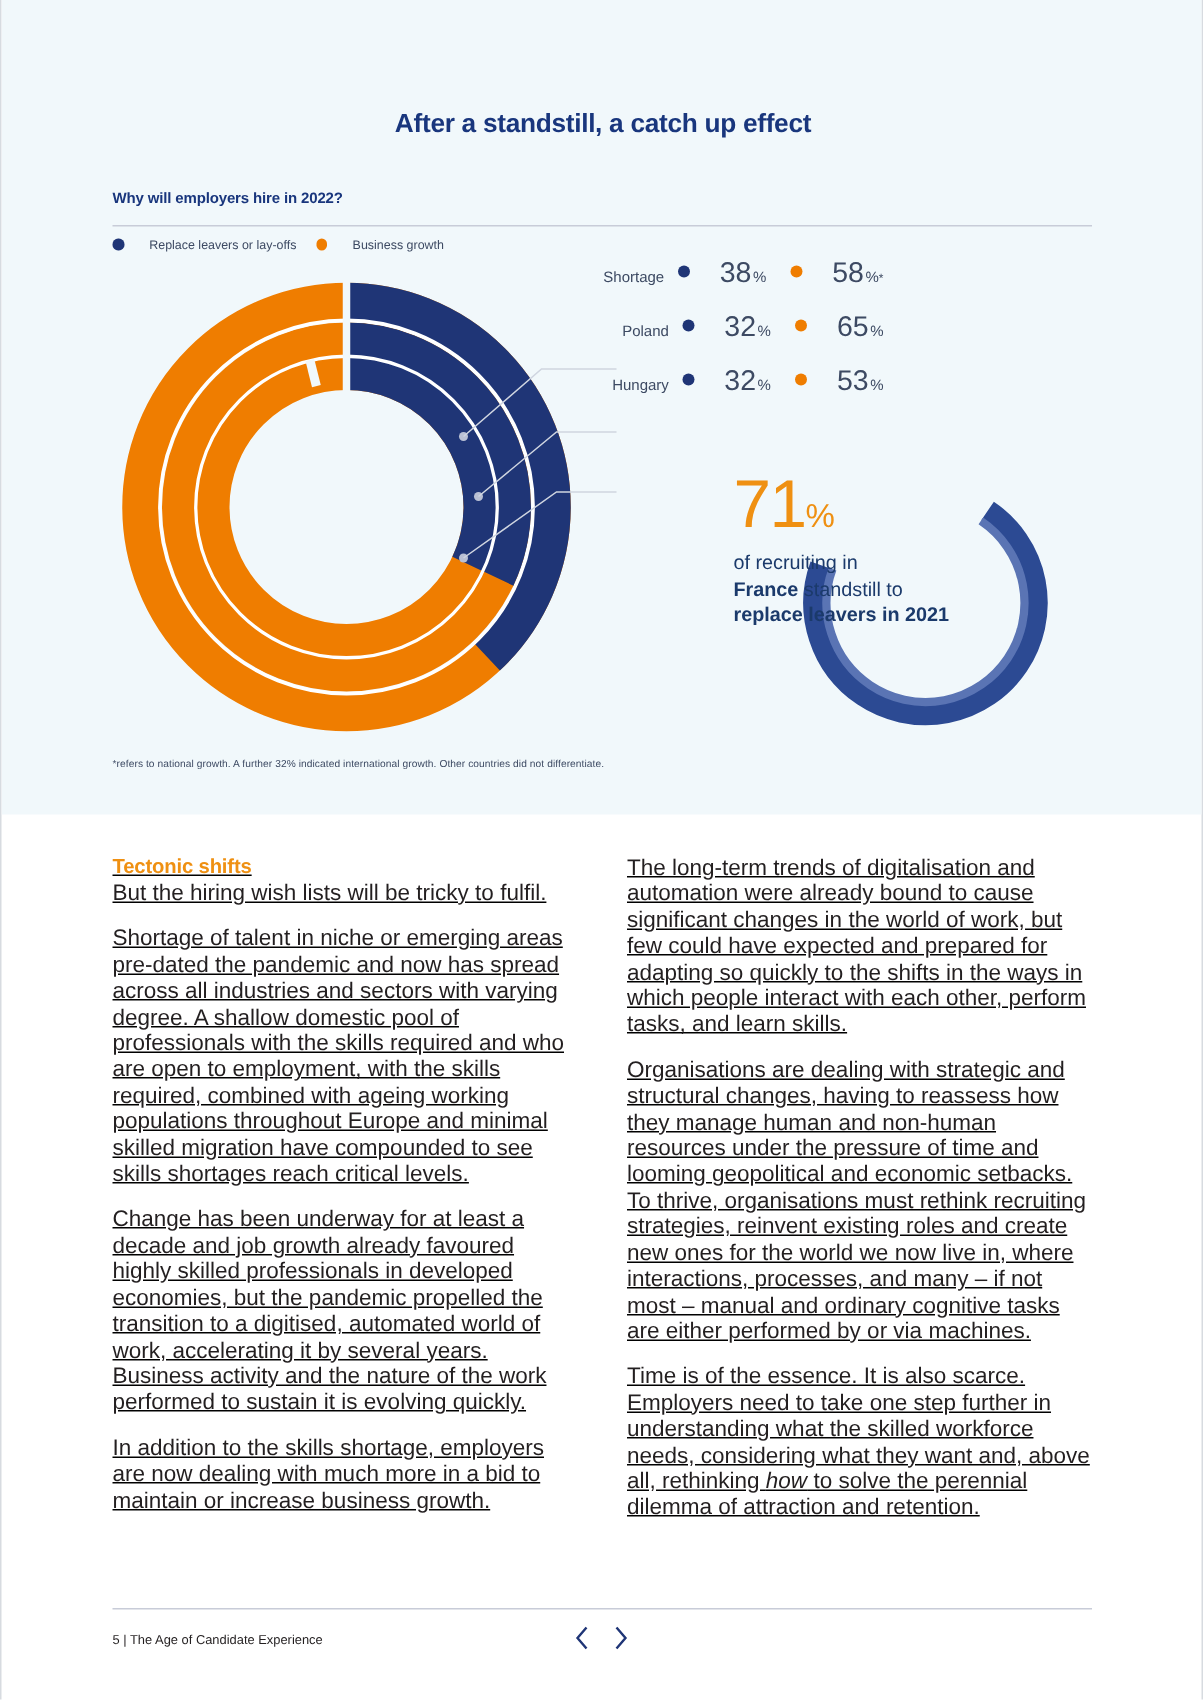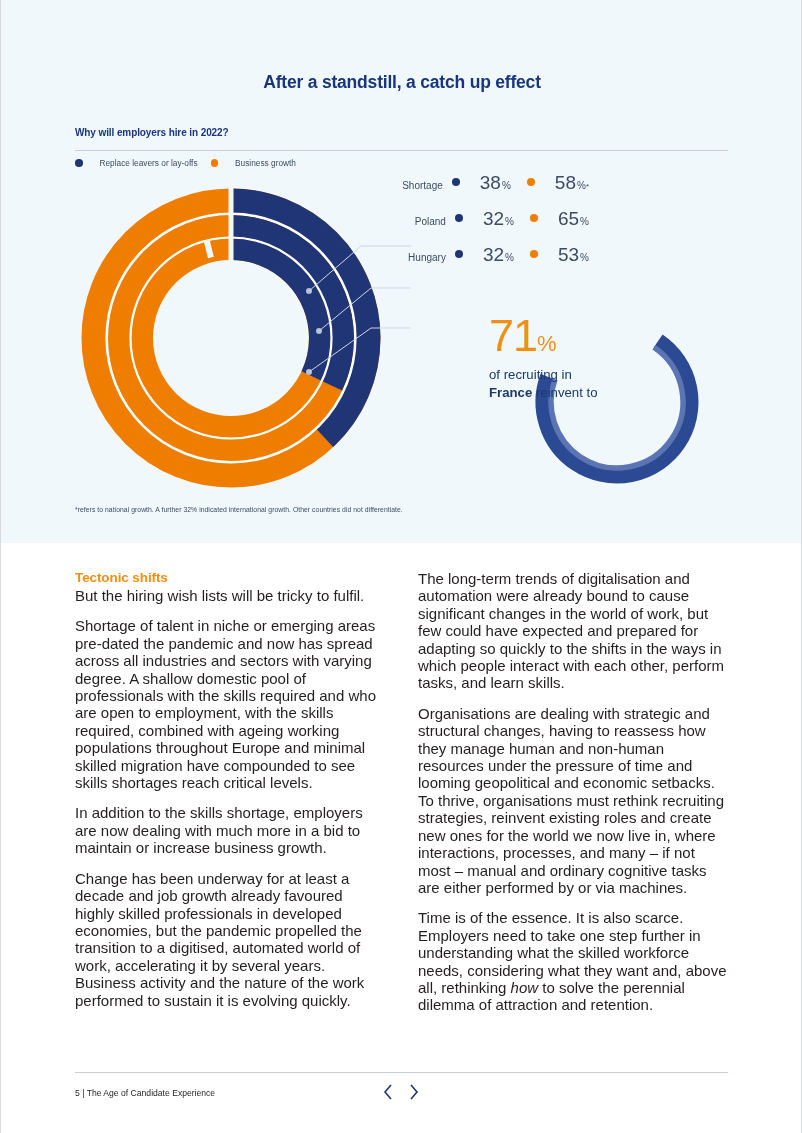--- a/index.html
+++ b/index.html
@@ -58,21 +58,21 @@
   .big{color:#ef9012;font-size:45px;line-height:45px;font-weight:400;letter-spacing:-1px;}
   .big .pct{font-size:22px;}
   .fl{color:#1b3a6b;font-size:13.2px;line-height:17.5px;}
   .fl b{font-weight:bold;}
   .footnote{
     position:absolute;left:74px;top:506px;width:600px;
     font-size:6.8px;color:#3d4a63;letter-spacing:.05px;
   }
   
   .cols{position:absolute;left:74px;top:570px;width:655px;display:flex;gap:32px;}
-  .col{width:311px;}
+  .col{width:311px;text-decoration:underline;}
   .col h3{
     margin:0 0 2px 0;color:#ef9012;font-size:13.5px;font-weight:bold;letter-spacing:-.1px;
   }
   .col p{
     margin:0 0 13px 0;color:#231f20;font-size:15px;line-height:17.4px;
   }
   .col p em{font-style:italic;}
   
   .foot-rule{position:absolute;left:74px;top:1072px;width:653px;height:1px;background:#c8ccd8;}
   .foot-txt{position:absolute;left:74px;top:1088px;font-size:8.6px;color:#231f20;text-align:center;}
@@ -177,35 +177,36 @@
     <div class="france">
       <svg class="ring" width="200" height="178" viewBox="0 0 200 178">
 
         <circle cx="100" cy="89" r="74" fill="none" stroke="#2c4a93" stroke-width="15" stroke-dasharray="330.1 134.9" stroke-linecap="butt" transform="rotate(-56 100 89)"></circle>
 
         <circle cx="100" cy="89" r="66" fill="none" stroke="#5a74b4" stroke-width="5.5" stroke-dasharray="294.4 120.3" stroke-linecap="butt" transform="rotate(-56 100 89)"></circle>
       </svg>
       <div class="txt">
         <div class="big"><span>71</span><span class="pct">%</span></div>
         <div class="fl">of recruiting in</div>
-        <div class="fl"><b>France</b><span> reinvent to</span></div>
+        <div class="fl"><b>France</b><span> standstill to</span></div>
+        <div class="fl"><b>replace leavers in 2021</b></div>
       </div>
     </div>
 
     <div class="footnote">*refers to national growth. A further 32% indicated international growth. Other countries did not differentiate.</div>
   </div>
 
   <div class="cols">
 
     <div class="col">
       <h3>Tectonic shifts</h3>
       <p>But the hiring wish lists will be tricky to fulfil.</p>
       <p>Shortage of talent in niche or emerging areas pre-dated the pandemic and now has spread across all industries and sectors with varying degree. A shallow domestic pool of professionals with the skills required and who are open to employment, with the skills required, combined with ageing working populations throughout Europe and minimal skilled migration have compounded to see skills shortages reach critical levels.</p>
+      <p>Change has been underway for at least a decade and job growth already favoured highly skilled professionals in developed economies, but the pandemic propelled the transition to a digitised, automated world of work, accelerating it by several years. Business activity and the nature of the work performed to sustain it is evolving quickly.</p>
       <p>In addition to the skills shortage, employers are now dealing with much more in a bid to maintain or increase business growth.</p>
-      <p>Change has been underway for at least a decade and job growth already favoured highly skilled professionals in developed economies, but the pandemic propelled the transition to a digitised, automated world of work, accelerating it by several years. Business activity and the nature of the work performed to sustain it is evolving quickly.</p>
     </div>
 
     <div class="col">
       <p>The long-term trends of digitalisation and automation were already bound to cause significant changes in the world of work, but few could have expected and prepared for adapting so quickly to the shifts in the ways in which people interact with each other, perform tasks, and learn skills.</p>
       <p>Organisations are dealing with strategic and structural changes, having to reassess how they manage human and non-human resources under the pressure of time and looming geopolitical and economic setbacks. To thrive, organisations must rethink recruiting strategies, reinvent existing roles and create new ones for the world we now live in, where interactions, processes, and many – if not most – manual and ordinary cognitive tasks are either performed by or via machines.</p>
       <p><span>Time is of the essence. It is also scarce. Employers need to take one step further in understanding what the skilled workforce needs, considering what they want and, above all, rethinking </span><em>how</em><span> to solve the perennial dilemma of attraction and retention.</span></p>
     </div>
   </div>
 
   <div class="foot-rule"></div>

